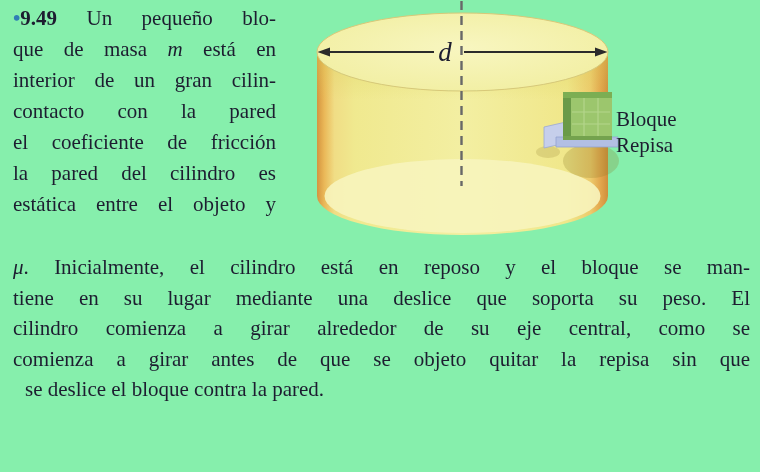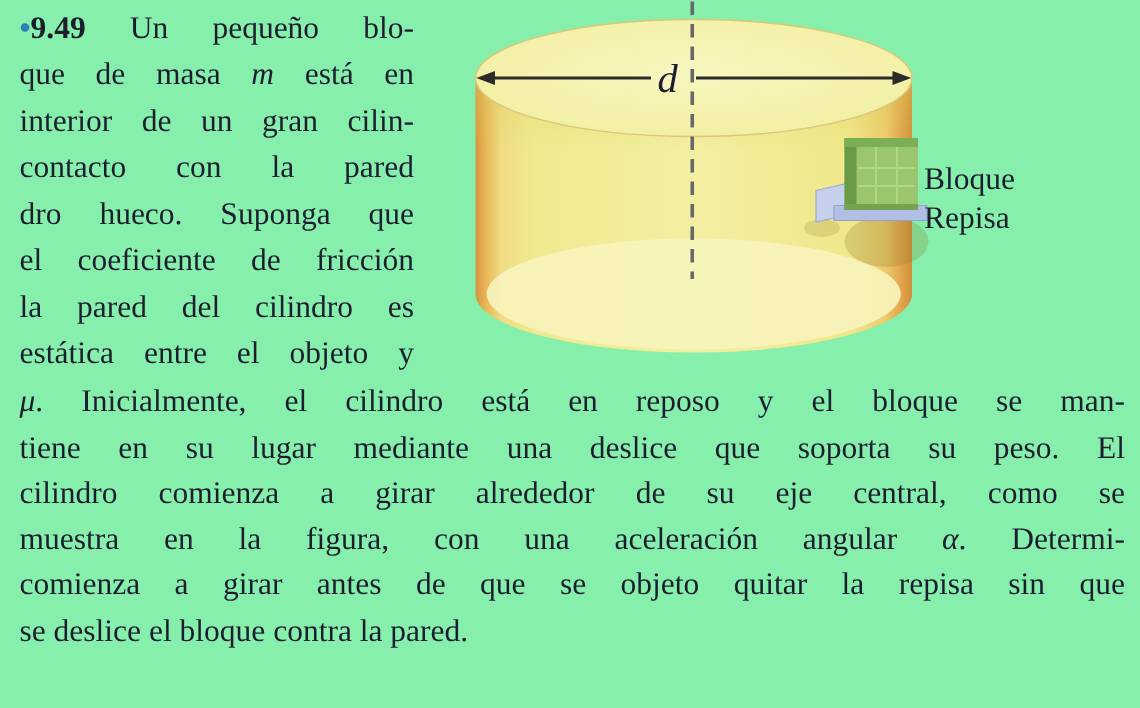--- a/index.html
+++ b/index.html
@@ -9,49 +9,47 @@
     font-family:"Liberation Serif", serif;
     padding-left:43px;
   }
   .narrow-col { position:absolute; left:13px; top:3px;  width:263px; }
   .wide-col   { position:absolute; left:13px; top:252px; width:737px;font-family:Liberation Serif, serif; }
   .tline {
     font-size:21px; height:31px; line-height:31px;
     text-align:justify; text-align-last:justify; white-space:nowrap;
   }
   .wide-col .tline { height:30.5px; line-height:30.5px; }
-  .tline.last { text-align-last:left; }
+  .tline.last { text-align-last:left;margin-left:12px; }
   .b { font-weight:bold; }
   .i { font-style:italic; }
   .bullet { color:#2f7eb5; font-weight:bold; }
   .figure { position:absolute; left:300px; top:0; width:400px; height:245px; }
   .figure svg { display:block; }
   svg text { font-family:"Liberation Serif", serif; }
 </style>
 </head>
 <body>
 
 <div class="page">
 
   <div class="narrow-col">
     <div class="tline"><span class="bullet">•</span><span class="b">9.49</span><span> Un pequeño blo-</span></div>
     <div class="tline"><span>que de masa </span><span class="i">m</span><span> está en</span></div>
     <div class="tline"><span>interior de un gran cilin-</span></div>
     <div class="tline"><span>contacto con la pared</span></div>
-    <div class="tline"><span>dro hueco. Suponga que</span></div>
     <div class="tline"><span>el coeficiente de fricción</span></div>
     <div class="tline"><span>la pared del cilindro es</span></div>
     <div class="tline"><span>estática entre el objeto y</span></div>
   </div>
 
   <div class="wide-col">
     <div class="tline"><span class="i">μ</span><span>. Inicialmente, el cilindro está en reposo y el bloque se man-</span></div>
     <div class="tline"><span>tiene en su lugar mediante una deslice que soporta su peso. El</span></div>
     <div class="tline"><span>cilindro comienza a girar alrededor de su eje central, como se</span></div>
-    <div class="tline"><span>muestra en la figura, con una aceleración angular </span><span class="i">α</span><span>. Determi-</span></div>
     <div class="tline"><span>comienza a girar antes de que se objeto quitar la repisa sin que</span></div>
     <div class="tline last"><span>se deslice el bloque contra la pared.</span></div>
   </div>
 
   <div class="figure">
     <svg width="400" height="245" viewBox="0 0 400 245">
       <defs>
         <linearGradient id="bodyGrad" x1="0" y1="0" x2="1" y2="0">
           <stop offset="0" stop-color="#d4943f"></stop>
           <stop offset="0.025" stop-color="#eab858"></stop>

